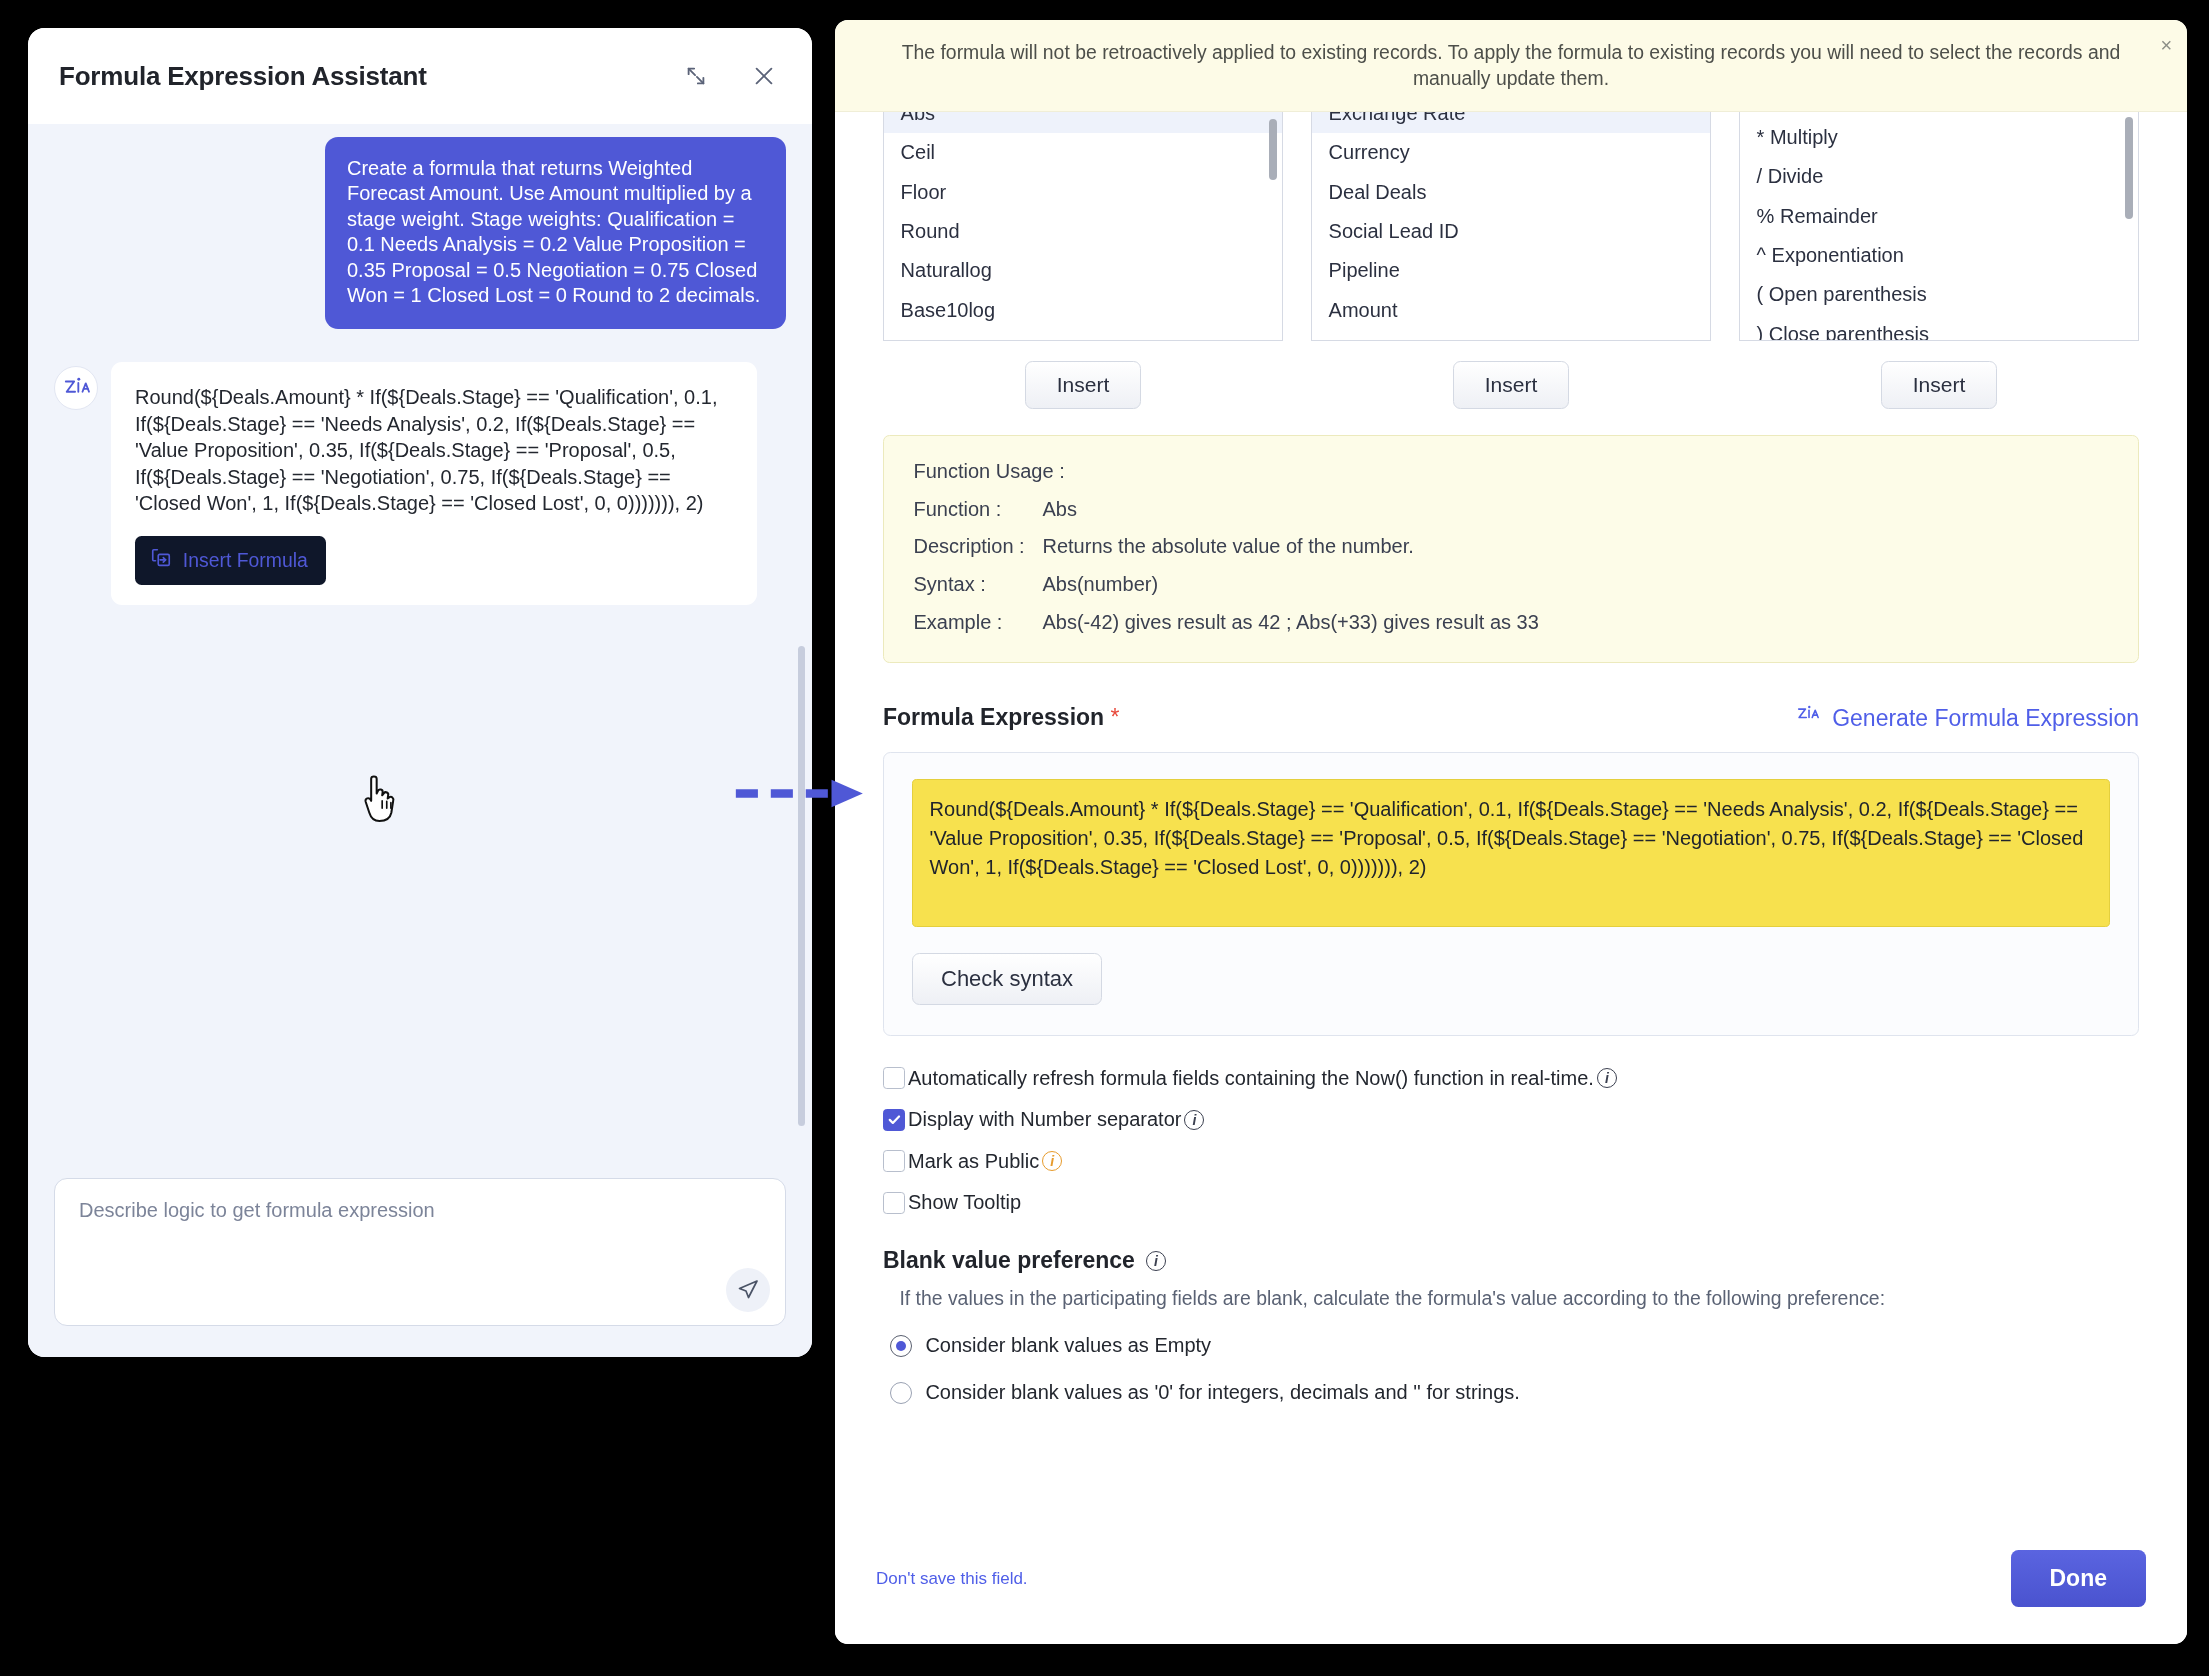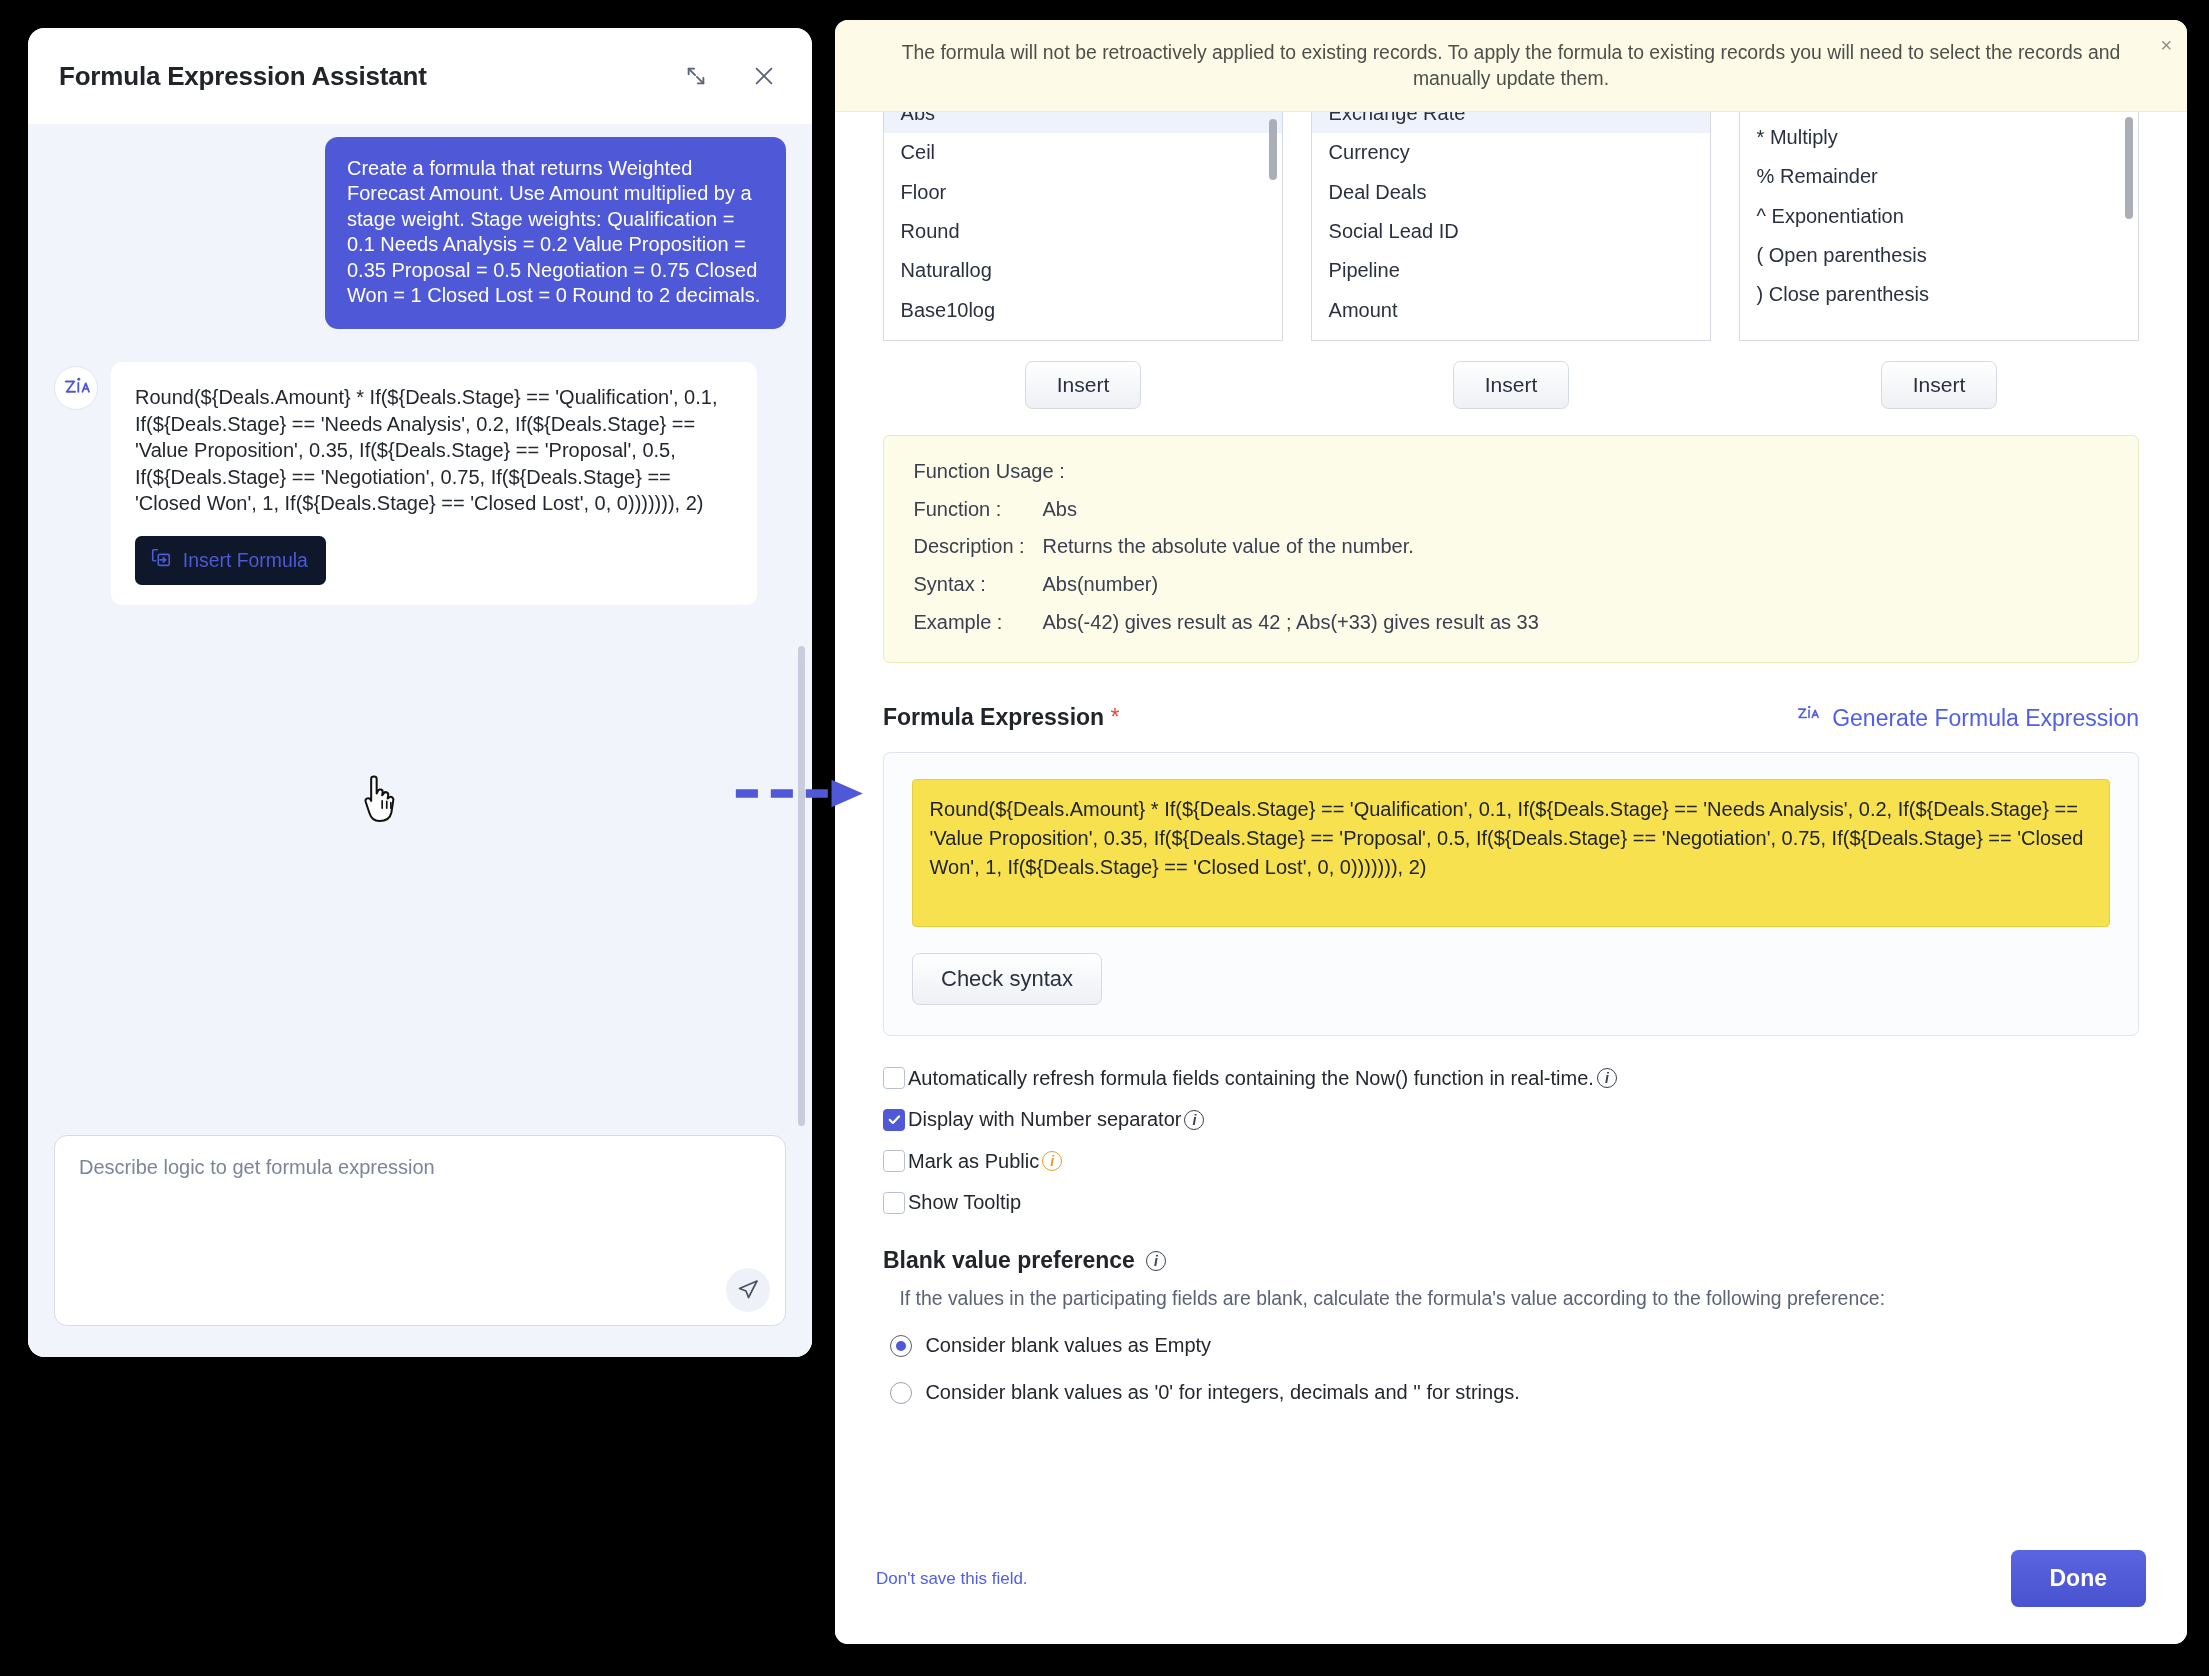--- a/index.html
+++ b/index.html
@@ -76,21 +76,21 @@
     position: absolute; right: -18.5px; top: 522px;
     width: 6.5px; height: 480px; background: #c7cddd; border-radius: 3.7px;
   }
 
   .lp-footer { flex: 0 0 auto; background: #f1f4fb; padding: 0 26px 31px 26px; }
   .composer {
     position: relative;
     background: #ffffff;
     border: 0.9px solid #d5dbe8;
     border-radius: 13px;
-    height: 191px;
+    height: 148px;
     padding: 20px 24px;
   }
   .composer-placeholder { font-size: 20px; color: #7c8499; }
   .send-btn {
     position: absolute; right: 14.8px; bottom: 13px;
     width: 44px; height: 44px; border-radius: 50%;
     background: #eef1f8; display: flex; align-items: center; justify-content: center;
     color: #4a5366; cursor: pointer;
   }
 
@@ -376,20 +376,21 @@
               <div class="picker-item">Amount</div>
               <div class="picker-item">Deal N...</div>
             </div>
           </div>
         </div>
 
         <div class="picker-col">
           <div class="picker-list">
             <div class="picker-inner" style="padding-top:5.5px">
               <div class="picker-item">* Multiply</div>
+              <div class="picker-item">/ Divide</div>
               <div class="picker-item">% Remainder</div>
               <div class="picker-item">^ Exponentiation</div>
               <div class="picker-item">( Open parenthesis</div>
               <div class="picker-item">) Close parenthesis</div>
             </div>
             <div class="picker-sb sb3"></div>
           </div>
         </div>
       </div>
 

